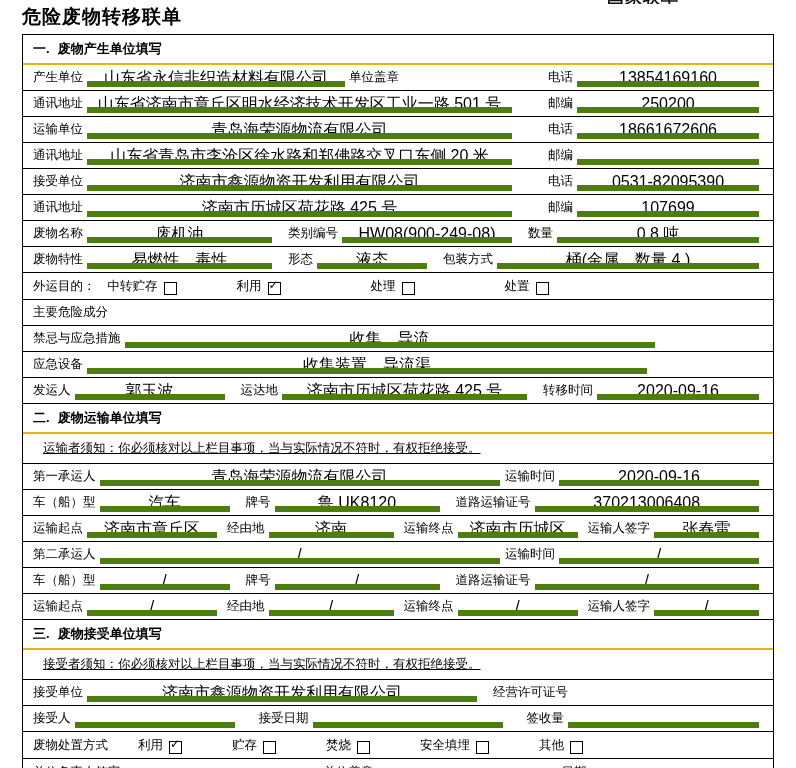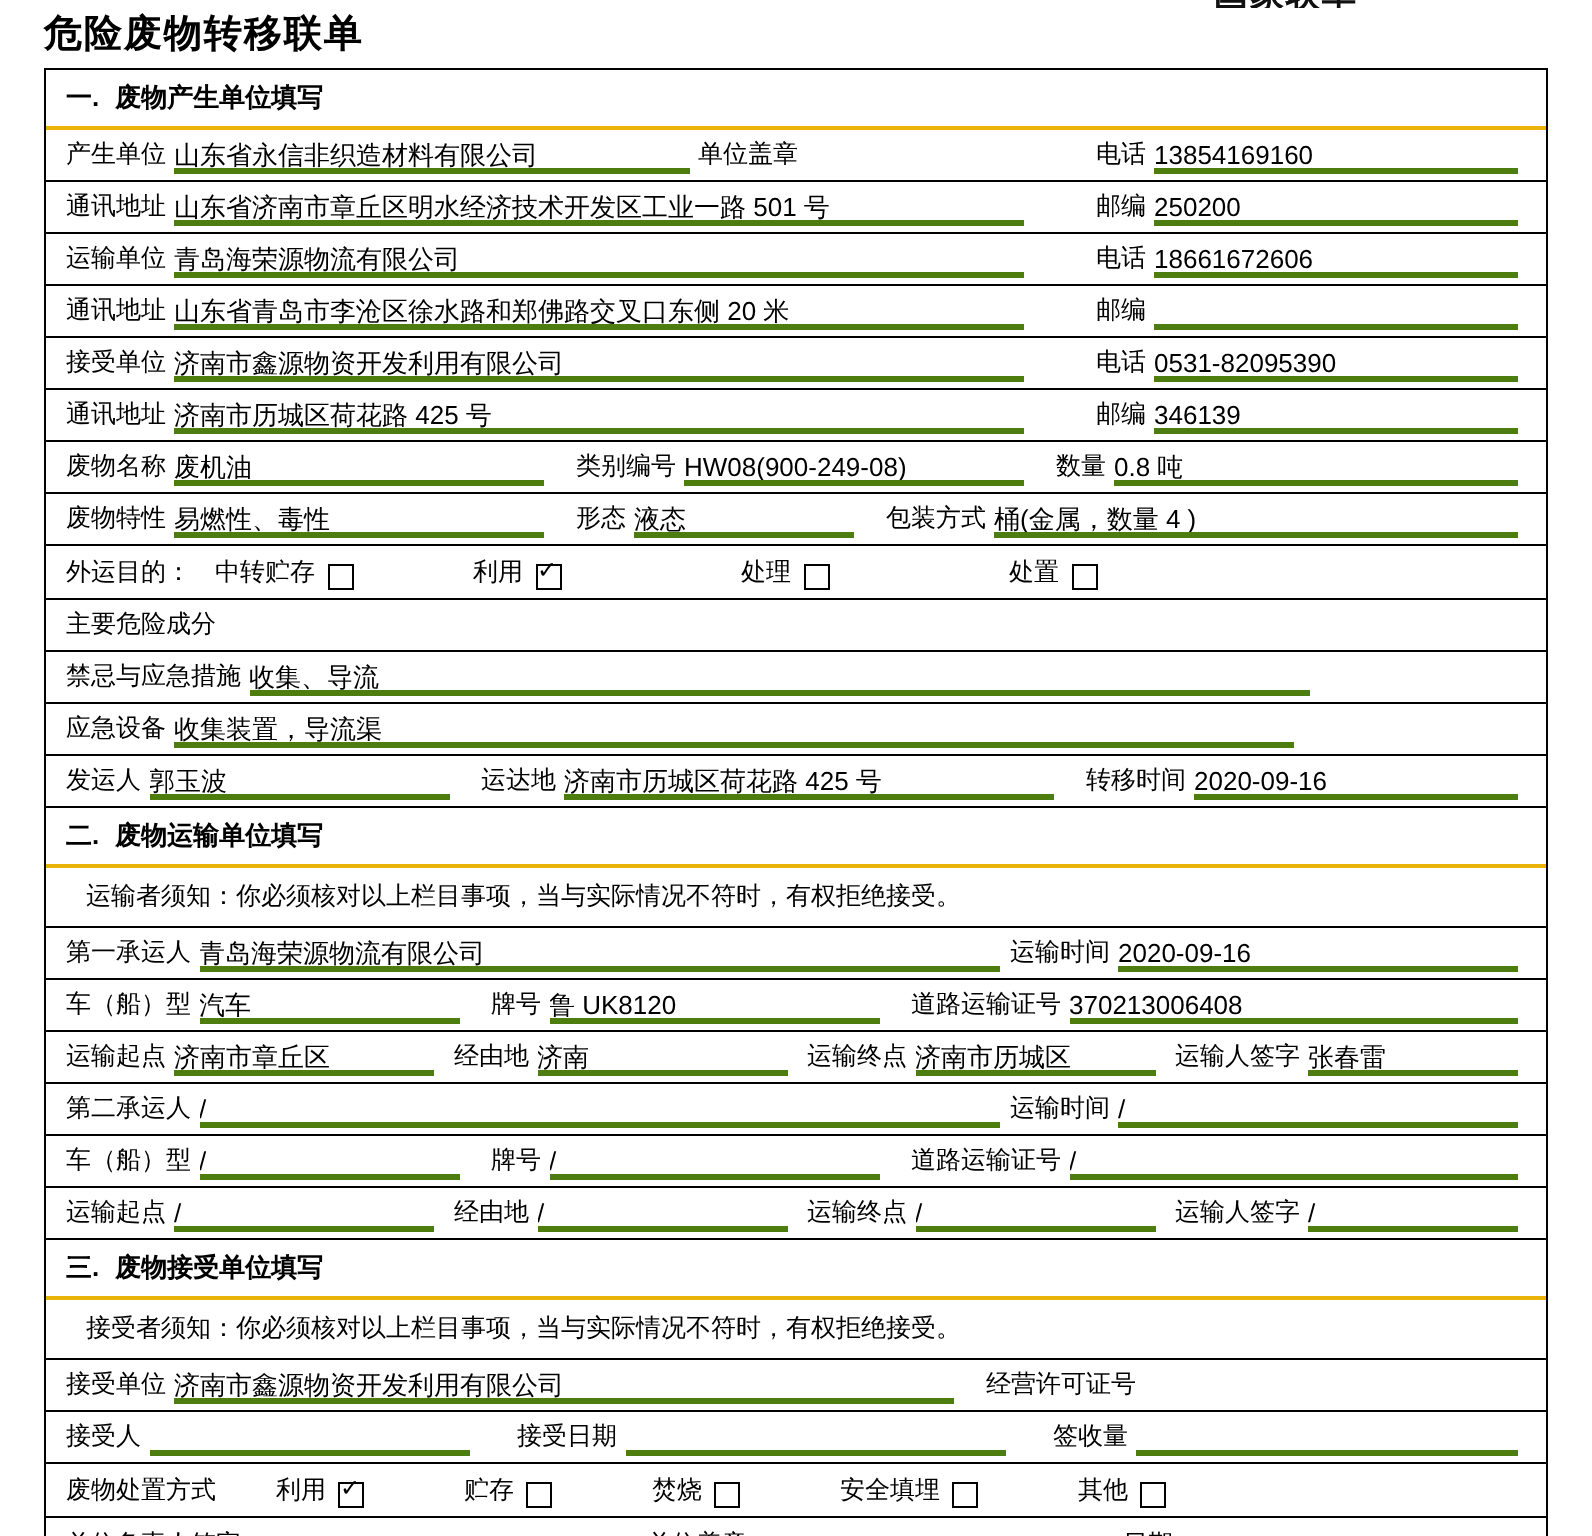--- a/index.html
+++ b/index.html
@@ -81,38 +81,39 @@
   }
   .row.last { border-bottom: none; }
   .row.tall { height: 27px; }
   .lbl {
     flex: 0 0 auto;
     font-size: 12.5px;
   }
   
   .fill {
     flex: 0 0 auto;
-    border-bottom: 3px solid #4d7c0f;
-    text-align: left;
-    font-size: 13px;
+    border-bottom: 6px solid #4d7c0f;
+    text-align: center;
+    font-size: 16px;
     height: 18px;
     line-height: 18px;
     margin: 0 4px;
     box-sizing: border-box;
     overflow: hidden;
   }
   .fill.grow { flex: 1 1 auto; }
   .gap { flex: 1 1 auto; }
   .sp6 { width: 6px; flex: 0 0 6px; }
   .sp12 { width: 12px; flex: 0 0 12px; }
   .sp20 { width: 20px; flex: 0 0 20px; }
   .sp30 { width: 30px; flex: 0 0 30px; }
   .note {
     font-size: 12.5px;
     padding: 0 10px;
+    text-decoration: underline;
   }
   .notice-row {
     display: flex;
     align-items: center;
     border-bottom: 1px solid #000;
     height: 30px;
     padding: 0 10px;
     box-sizing: border-box;
     white-space: nowrap;
   }
@@ -195,21 +196,21 @@
       <span class="gap"></span>
       <span class="lbl">电话</span>
       <span class="fill" style="width:182px">0531-82095390</span>
     </div>
 
     <div class="row">
       <span class="lbl">通讯地址</span>
       <span class="fill" style="width:425px">济南市历城区荷花路 425 号</span>
       <span class="gap"></span>
       <span class="lbl">邮编</span>
-      <span class="fill" style="width:182px">346139</span>
+      <span class="fill" style="width:182px">107699</span>
     </div>
 
     <div class="row">
       <span class="lbl">废物名称</span>
       <span class="fill" style="width:185px">废机油</span>
       <span class="sp12"></span>
       <span class="lbl">类别编号</span>
       <span class="fill" style="width:170px">HW08(900-249-08)</span>
       <span class="sp12"></span>
       <span class="lbl">数量</span>

